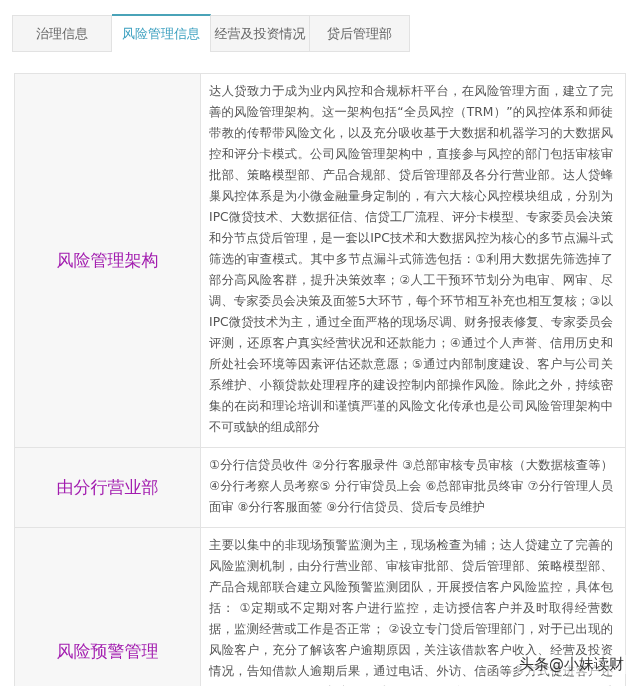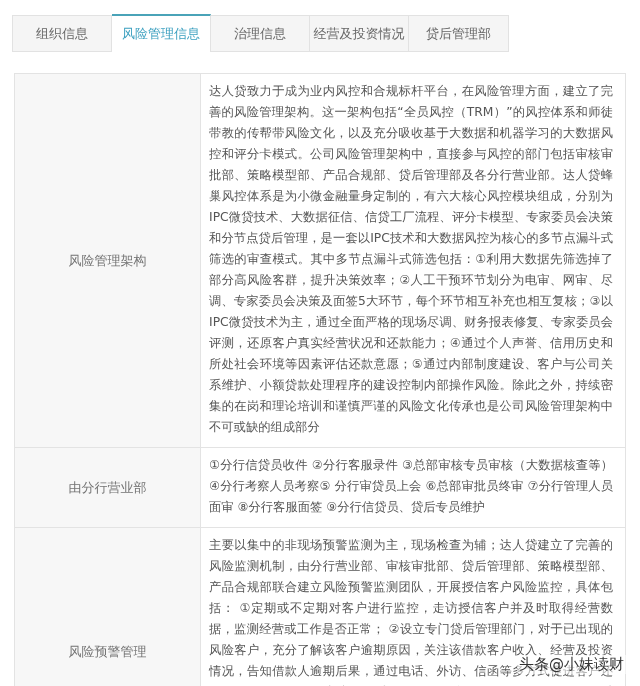--- a/index.html
+++ b/index.html
@@ -37,22 +37,22 @@
     border: 1px solid #e3e3e3;
   }
   .info-table td {
     border: 1px solid #e3e3e3;
     vertical-align: middle;
   }
   .info-table td.label {
     width: 183px;
     background: #f7f7f7;
     text-align: center;
-    font-size: 13px;
-    color: #737373;
+    font-size: 17px;
+    color: #a21caf;
   }
   .info-table td.content {
     background: #ffffff;
     font-size: 12.3px;
     line-height: 21px;
     color: #555555;
     padding: 7px 12px 9px 8px;
     text-align: justify;
   }
   .row1 { height: 265px; }
@@ -63,23 +63,22 @@
     font-size: 15px; color: #333333;
     background: rgba(255,255,255,0.55);
     padding: 0 2px;
     margin-left: 28px;
   }
 </style>
 </head>
 <body>
 
 <div class="tabs">
-  <div class="tab">组织信息</div>
+  <div class="tab">治理信息</div>
   <div class="tab active">风险管理信息</div>
-  <div class="tab">治理信息</div>
   <div class="tab">经营及投资情况</div>
   <div class="tab">贷后管理部</div>
 </div>
 
 <table class="info-table">
   <tbody>
       <tr class="row1">
     <td class="label">风险管理架构</td>
     <td class="content">达人贷致力于成为业内风控和合规标杆平台，在风险管理方面，建立了完善的风险管理架构。这一架构包括“全员风控（TRM）”的风控体系和师徒带教的传帮带风险文化，以及充分吸收基于大数据和机器学习的大数据风控和评分卡模式。公司风险管理架构中，直接参与风控的部门包括审核审批部、策略模型部、产品合规部、贷后管理部及各分行营业部。达人贷蜂巢风控体系是为小微金融量身定制的，有六大核心风控模块组成，分别为IPC微贷技术、大数据征信、信贷工厂流程、评分卡模型、专家委员会决策和分节点贷后管理，是一套以IPC技术和大数据风控为核心的多节点漏斗式筛选的审查模式。其中多节点漏斗式筛选包括：①利用大数据先筛选掉了部分高风险客群，提升决策效率；②人工干预环节划分为电审、网审、尽调、专家委员会决策及面签5大环节，每个环节相互补充也相互复核；③以IPC微贷技术为主，通过全面严格的现场尽调、财务报表修复、专家委员会评测，还原客户真实经营状况和还款能力；④通过个人声誉、信用历史和所处社会环境等因素评估还款意愿；⑤通过内部制度建设、客户与公司关系维护、小额贷款处理程序的建设控制内部操作风险。除此之外，持续密集的在岗和理论培训和谨慎严谨的风险文化传承也是公司风险管理架构中不可或缺的组成部分</td>
   </tr>

